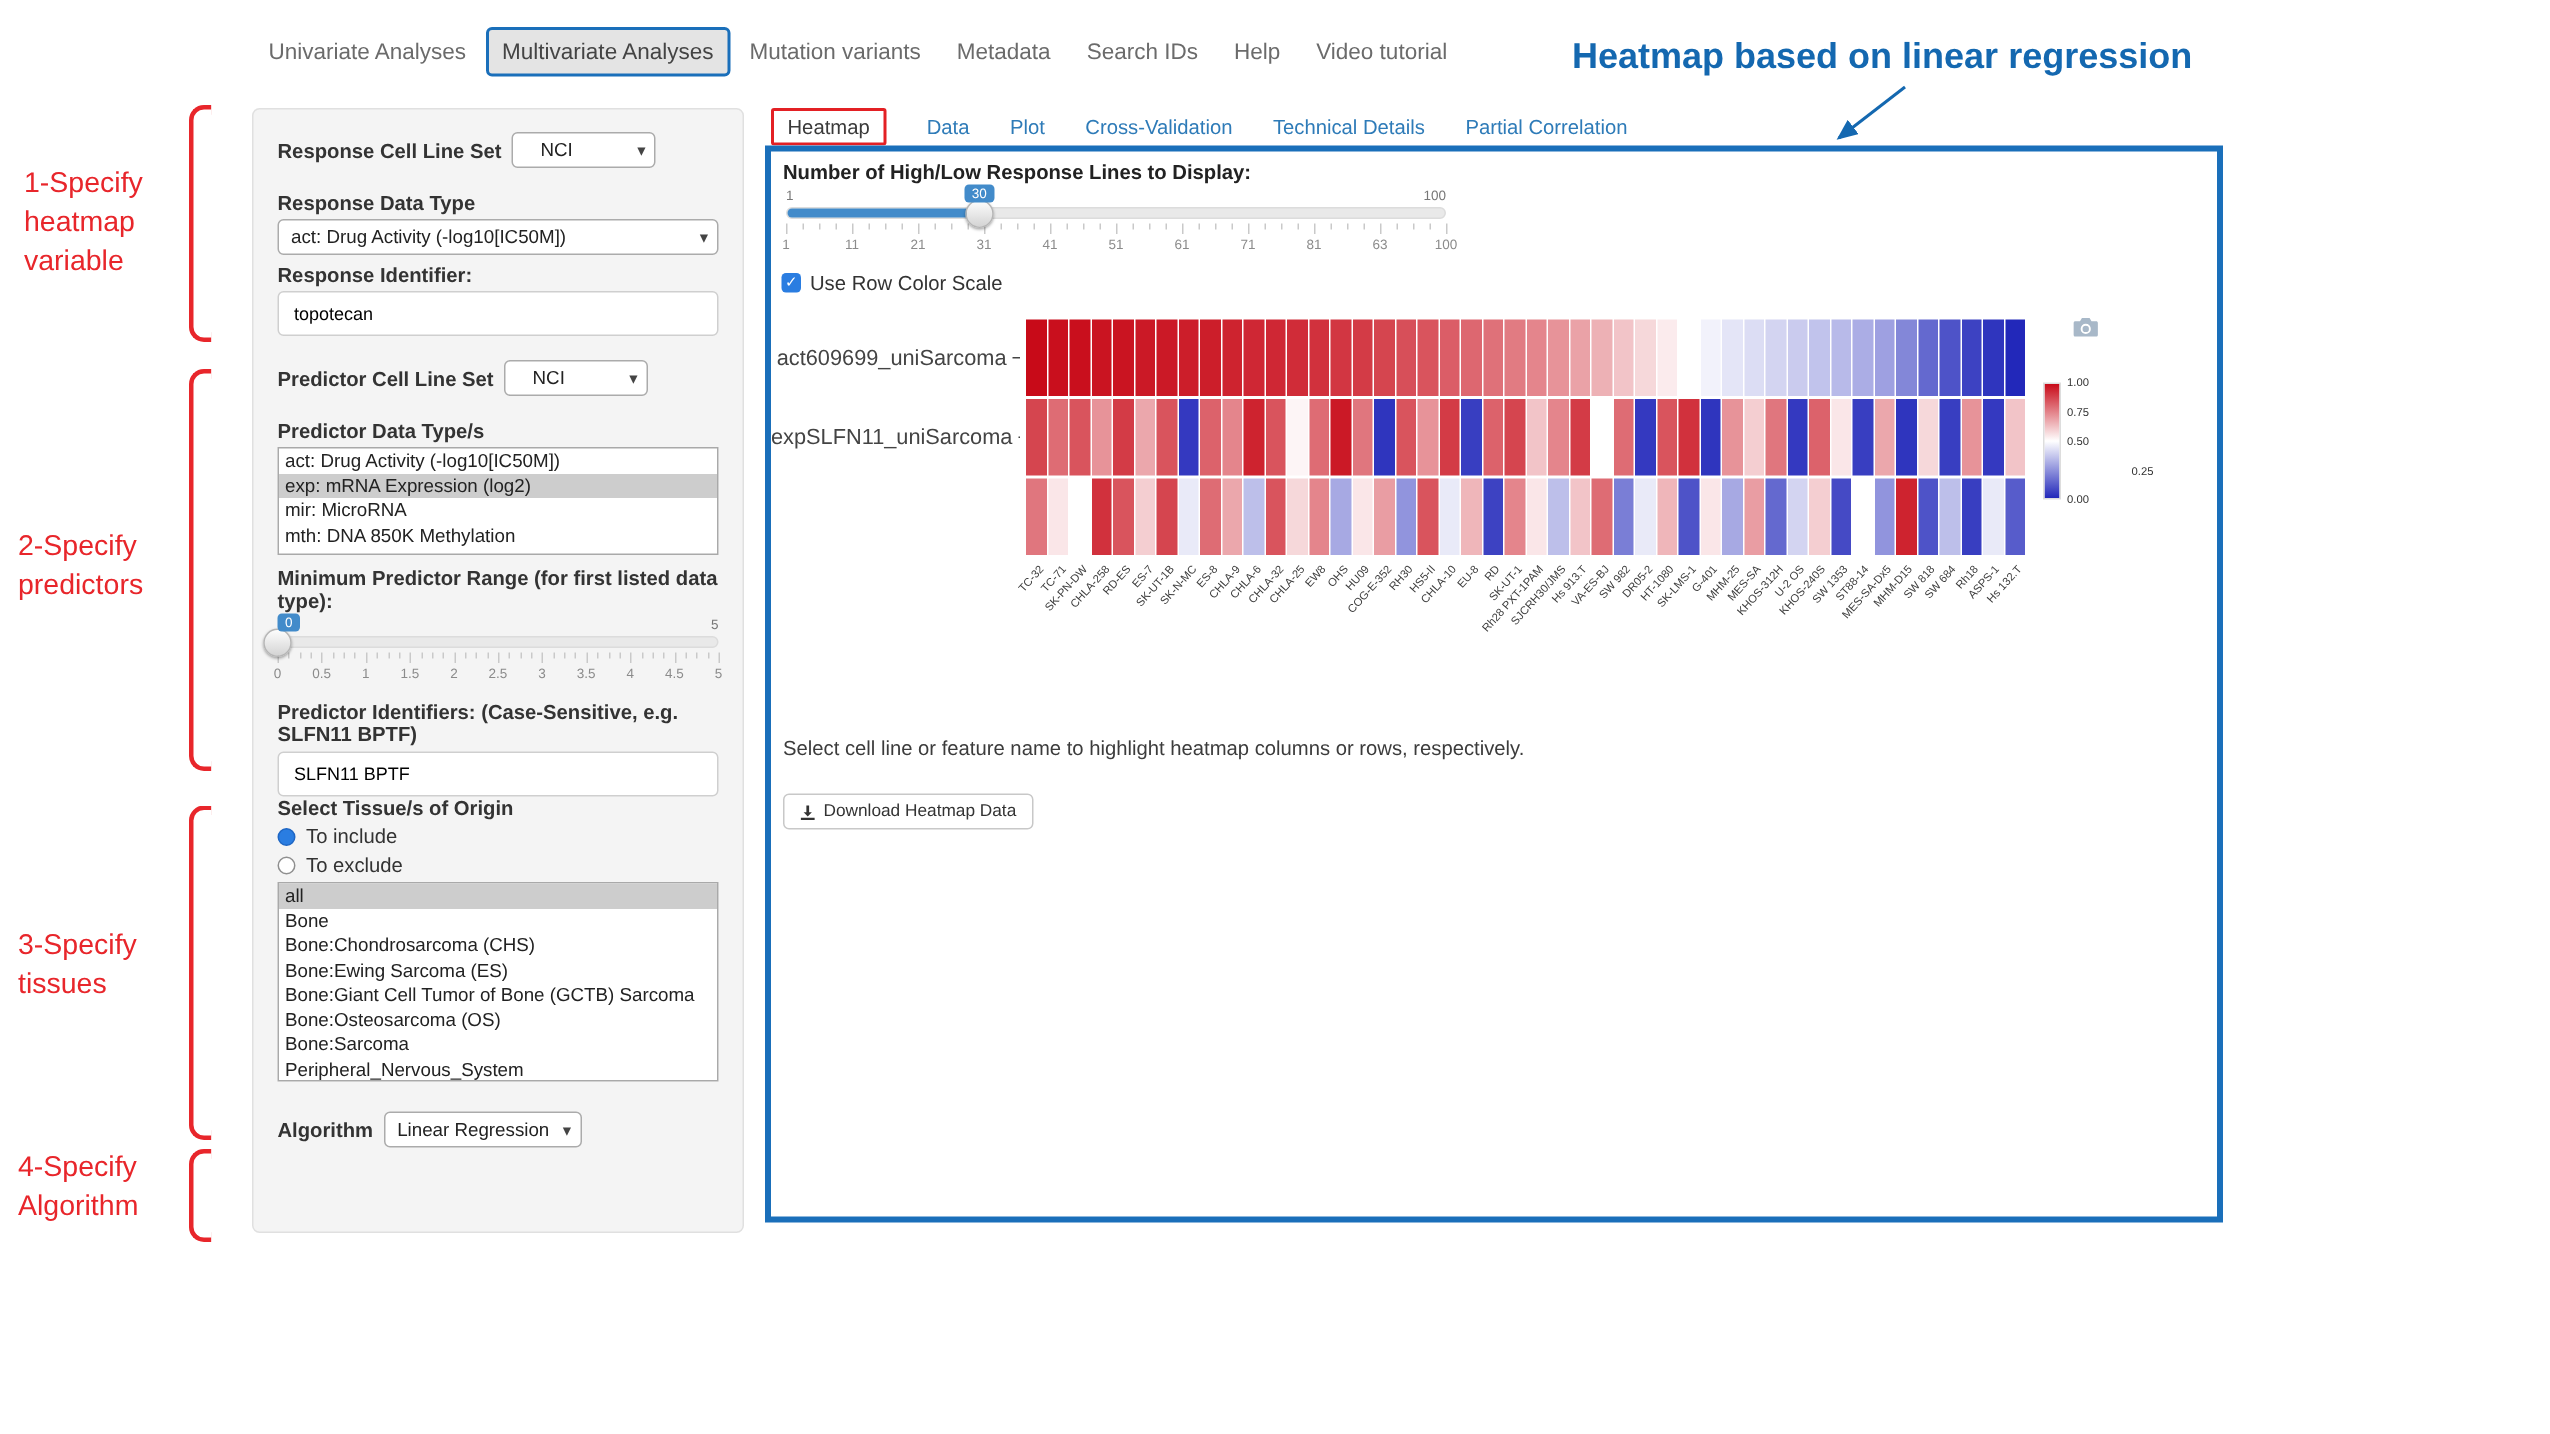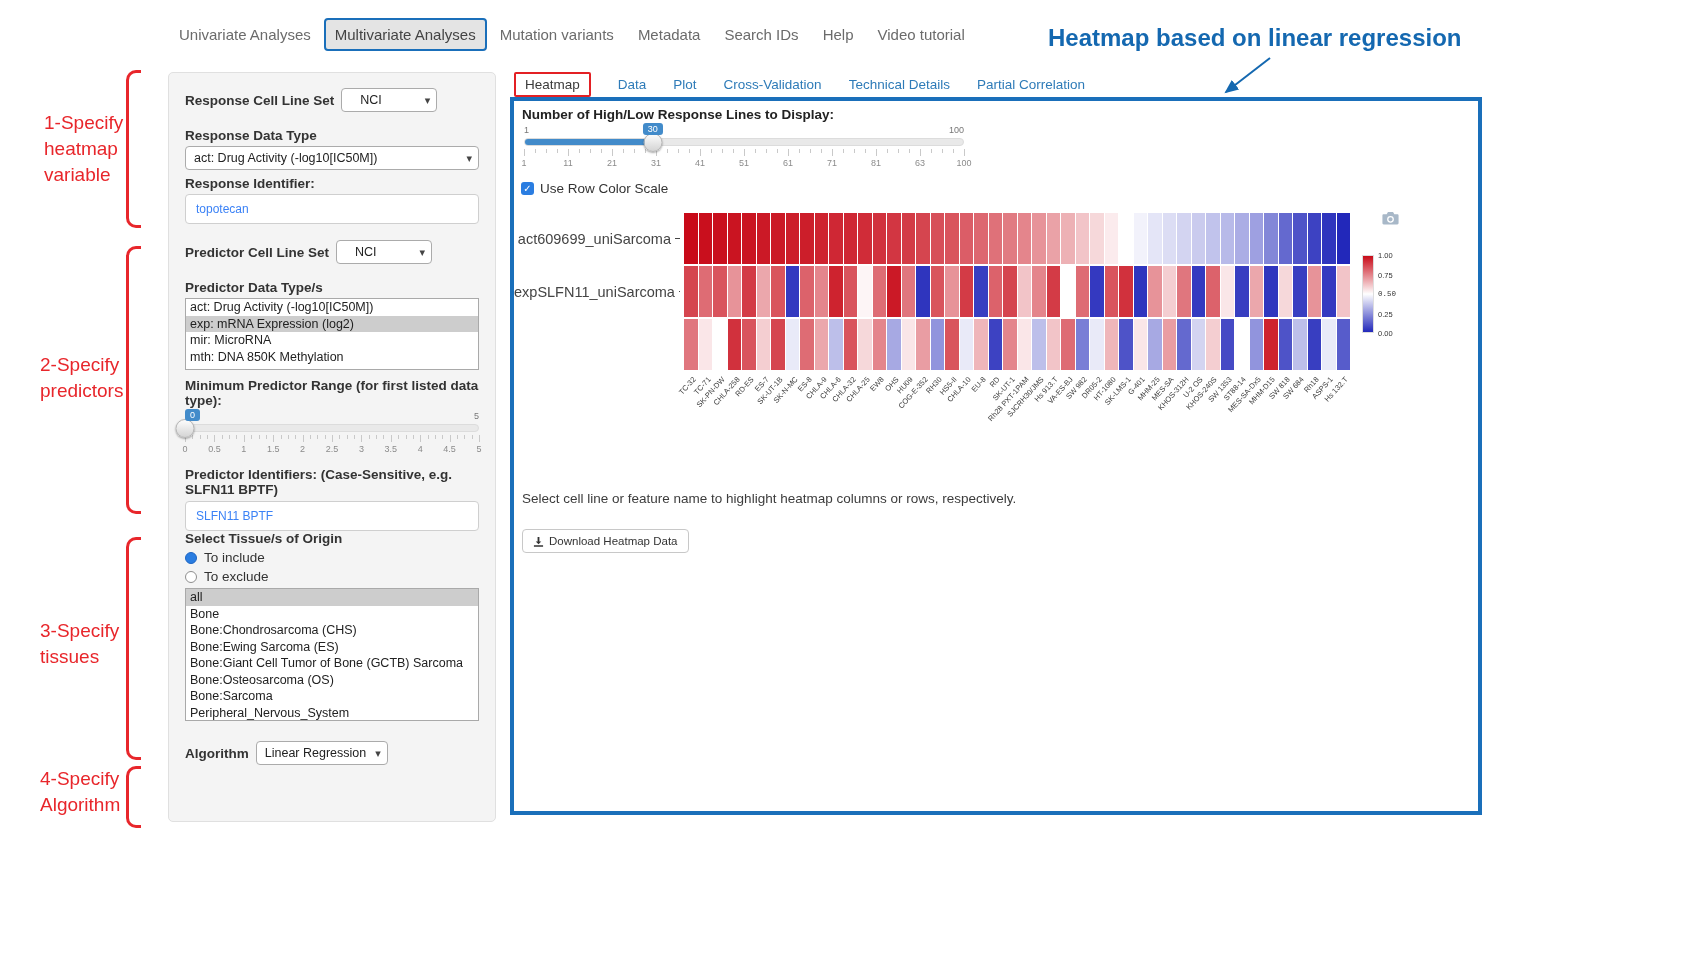--- a/index.html
+++ b/index.html
@@ -7,40 +7,40 @@
          font-family:"Liberation Sans","DejaVu Sans",sans-serif;color:#333;}
 
   
   .topnav{position:absolute;left:168px;top:18px;display:flex;align-items:center;gap:2px;font-size:15px;}
   .nav-tab{padding:8px 11px;color:#6b6b6b;cursor:pointer;white-space:nowrap;}
   .nav-tab.active{background:#e4e4e4;border:2px solid #1a6fba;border-radius:4px;padding:6px 9px;color:#444;}
 
   
   .ann-title{position:absolute;left:1048px;top:24px;font-size:24px;font-weight:bold;color:#1468b0;}
   .ann-arrow{position:absolute;left:1200px;top:52px;}
-  .step{position:absolute;color:#e8262b;font-size:19px;line-height:26px;font-weight:500;margin-left:28px;}
+  .step{position:absolute;color:#e8262b;font-size:19px;line-height:26px;font-weight:500;}
   .s1{left:16px;top:110px;} .s2{left:12px;top:352px;} .s3{left:12px;top:618px;} .s4{left:12px;top:766px;}
   .bracket{position:absolute;left:126px;width:15px;border:3px solid #e8262b;border-right:none;
            border-radius:10px 0 0 10px;box-sizing:border-box;}
   .b1{top:70px;height:158px;} .b2{top:246px;height:268px;} .b3{top:537px;height:223px;} .b4{top:766px;height:62px;}
 
   
   .sidebar{position:absolute;left:168px;top:72px;width:328px;height:750px;background:#f4f4f4;
            border:1px solid #e0e0e0;border-radius:5px;padding:15px 16px;box-sizing:border-box;font-size:13.5px;}
   .lbl{font-weight:700;color:#333;margin-bottom:3px;}
   .inline-row{display:flex;align-items:center;gap:7px;}
   .mb16{margin-bottom:16px;} .mb6{margin-bottom:6px;} .mb8{margin-bottom:8px;} .mb28{margin-bottom:16px;}
   .mb24{} .mb12{margin-bottom:12px;} .mb20{margin-bottom:20px;} .mb4{margin-bottom:4px;}
   .sel{display:inline-flex;align-items:center;justify-content:space-between;border:1px solid #ababab;
        border-radius:4px;background:#fff;height:24px;padding:0 6px 0 8px;font-size:12.5px;color:#222;
        box-sizing:border-box;cursor:pointer;white-space:nowrap;overflow:hidden;}
   .sel .caret{color:#444;font-size:11px;margin-left:6px;}
   .w-nci{width:96px;padding-left:18px;} .w-full{width:100%;} .w-alg{width:132px;}
   .txt{width:100%;height:30px;border:1px solid #cfcfcf;border-radius:4px;padding:0 10px;font-size:12px;
-       color:#3b82f6;background:#fff;box-sizing:border-box;font-family:inherit;}
+       color:#000000;background:#fff;box-sizing:border-box;font-family:inherit;}
   .listbox{border:1px solid #a9a9a9;background:#fff;font-size:12.5px;color:#222;overflow:hidden;}
   .list-pred{height:70px;} .list-tissue{height:131px;}
   .opt{height:16.5px;line-height:16.5px;padding:0 4px;white-space:nowrap;cursor:pointer;}
   .opt.selected{background:#cdcdcd;}
   .radio{display:flex;align-items:center;gap:7px;font-size:13.5px;margin:4px 0;cursor:pointer;}
   .rdot{width:12px;height:12px;border-radius:50%;box-sizing:border-box;flex:0 0 auto;}
   .rdot.on{background:#2a7de1;border:1px solid #1e66c4;}
   .rdot.off{background:#fff;border:1px solid #8f8f8f;}
 
   
@@ -555,22 +555,22 @@
       <svg viewBox="0 0 20 16" width="17" height="14">
         <path fill="#a8b8c8" fill-rule="evenodd" d="M7 1 L5.5 3.5 H2 C1 3.5 0.5 4 0.5 5 v9 c0 1 0.5 1.5 1.5 1.5 h16 c1 0 1.5 -0.5 1.5 -1.5 V5 c0 -1 -0.5 -1.5 -1.5 -1.5 h-3.5 L13 1 Z M10 5.5 a4 4 0 1 1 0 8 a4 4 0 0 1 0 -8 Z M10 7 a2.5 2.5 0 1 0 0 5 a2.5 2.5 0 0 0 0 -5 Z"></path>
       </svg>
     </span>
 
     <div class="colorbar">
       <div class="cb-grad" id="cbGrad" style="background: linear-gradient(rgb(200, 10, 24) 0%, rgb(255, 255, 255) 50%, rgb(34, 40, 186) 100%);"></div>
       <div id="cbTicks">
           <span class="cb-tick" style="top: 0px;">1.00</span>
           <span class="cb-tick" style="top: 19.5px;">0.75</span>
-          <span class="cb-tick" style="top: 39px; font-family: Liberation Mono, monospace;">0.50</span>
-          <span class="cb-tick" style="top: 58.5px;">0.25</span>
+          <span class="cb-tick" style="top: 39px;">0.50</span>
+          <span class="cb-tick" style="top: 58.5px; margin-left: 43px;">0.25</span>
           <span class="cb-tick" style="top: 78px;">0.00</span>
         </div>
     </div>
 
     <div class="hint">Select cell line or feature name to highlight heatmap columns or rows, respectively.</div>
 
     <button class="dl-btn">
       <svg viewBox="0 0 12 12" width="11" height="11">
         <path fill="#333" d="M5 1h2v5h2L6 9 3 6h2zM1 10h10v1.6H1z"></path>
       </svg>

